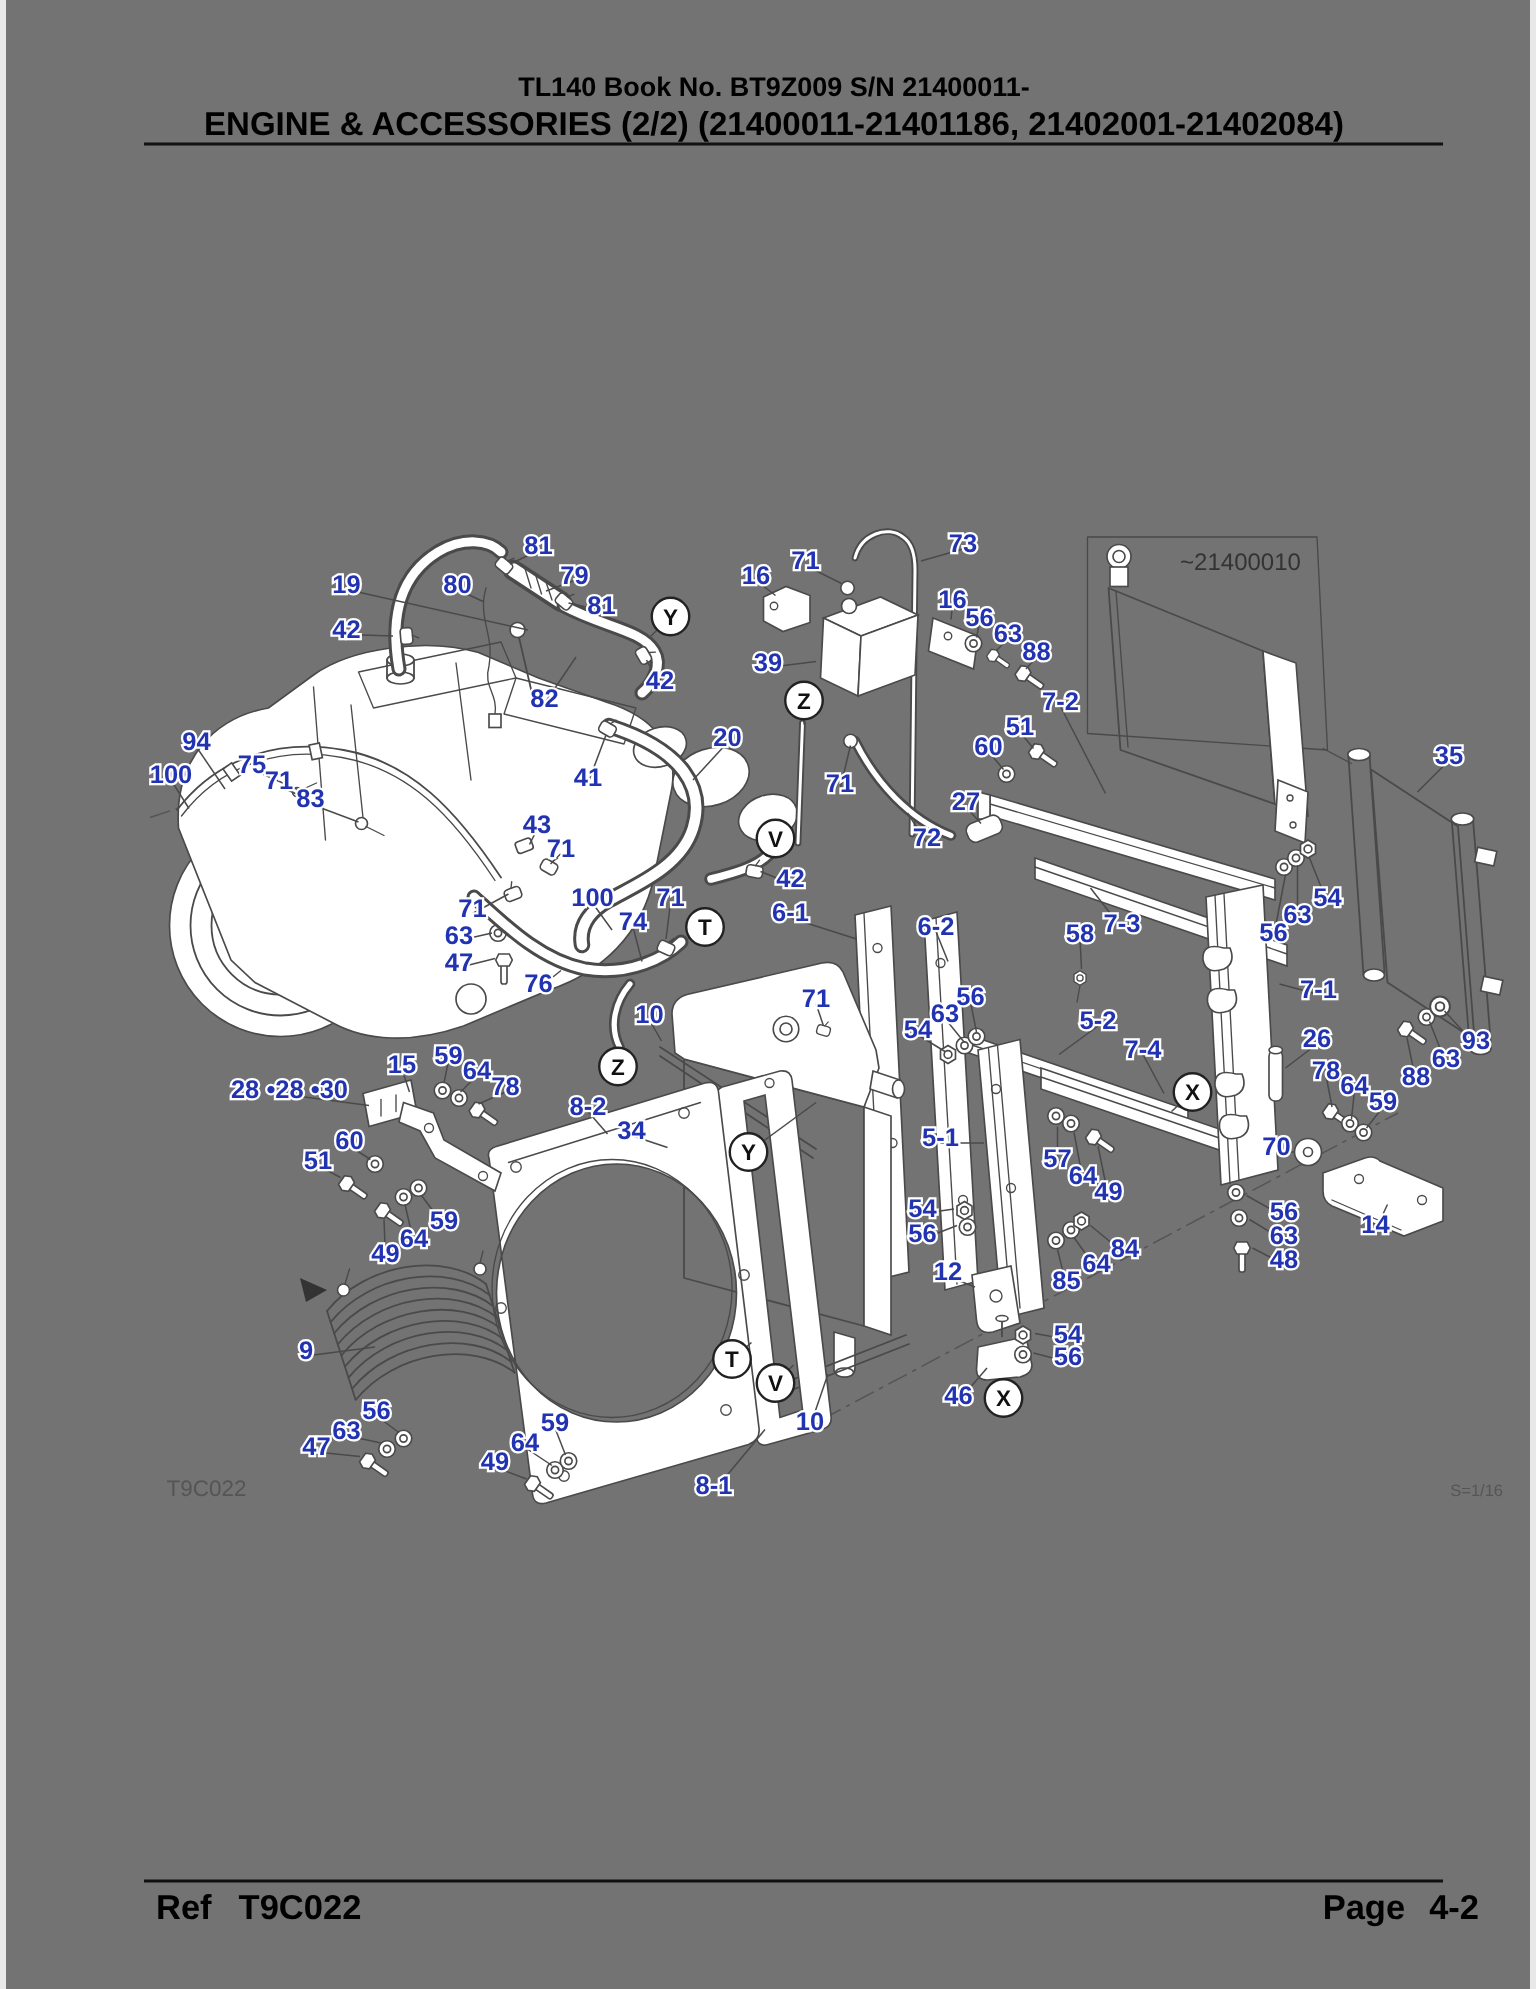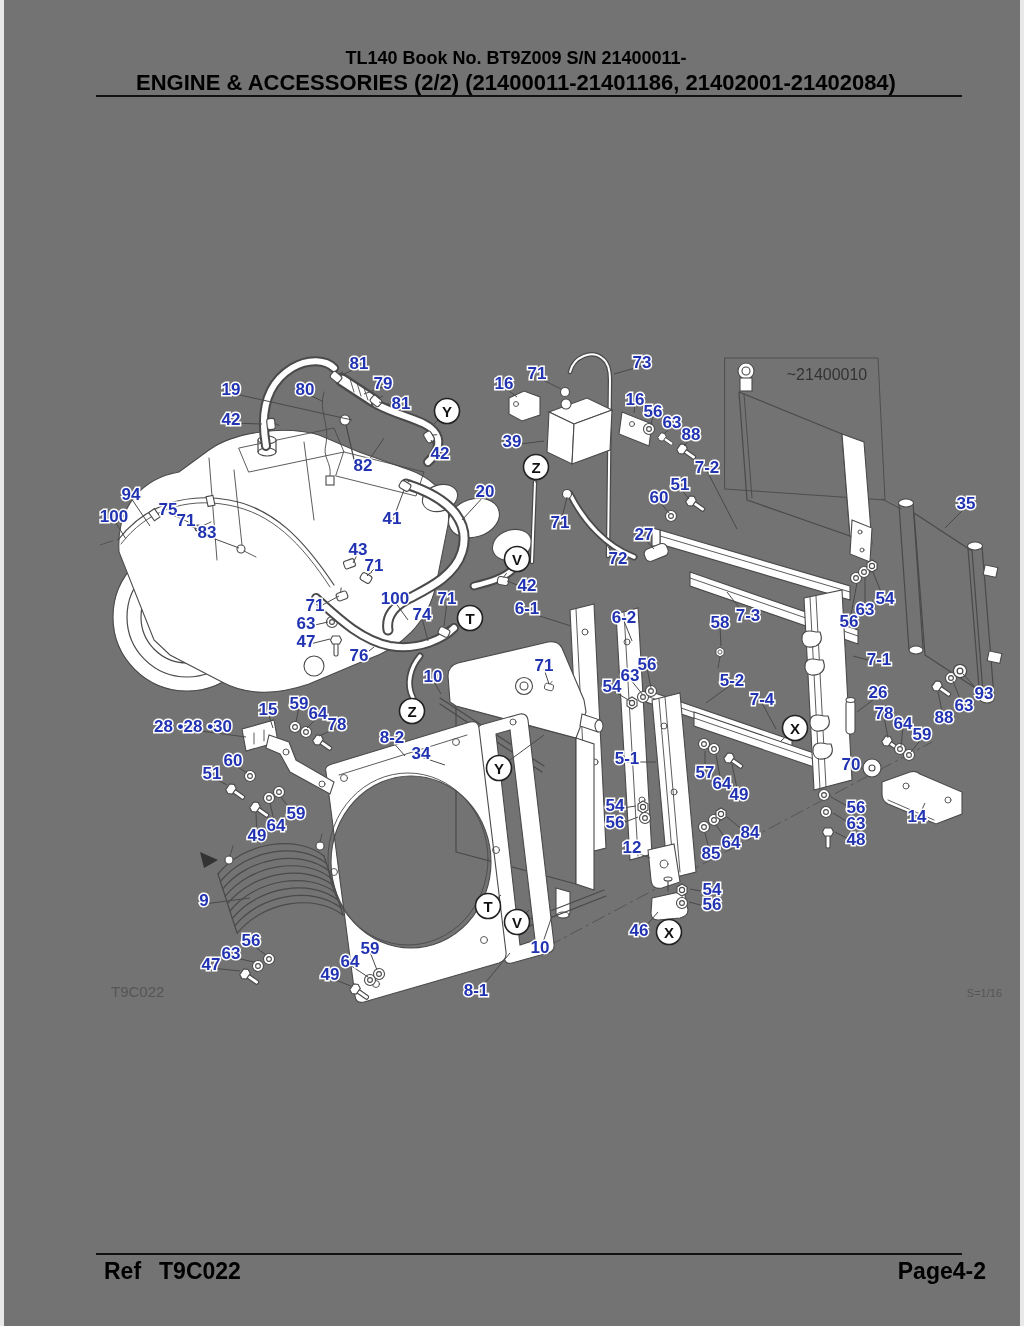--- a/index.html
+++ b/index.html
@@ -8,21 +8,21 @@
   .hdr{position:absolute;left:0;width:1024px;text-align:center;color:#000;font-weight:bold;}
   #hdr1{top:48px;font-size:18px;letter-spacing:0px;}
   #hdr2{top:70px;font-size:22px;}
   .rule{position:absolute;left:92px;width:866px;background:#111;}
   #rule-top{top:95px;height:2px;}
   #rule-bottom{top:1253px;height:2px;}
   .ftr{position:absolute;top:1258px;font-size:23px;font-weight:bold;color:#000;}
   #ftr-left{left:100px;}
   #ftr-left span{margin-right:18px;}
   #ftr-right{right:34px;}
-  #ftr-right span{}
+  #ftr-right span{margin-left:16px;}
   svg{position:absolute;top:0;left:0;}
   .ln{stroke:#4a4a4a;fill:none;stroke-width:1.2;stroke-linejoin:round;stroke-linecap:round;}
   .thin{stroke-width:0.9;}
   .to{stroke:#4a4a4a;fill:none;stroke-linecap:round;}
   .ti{stroke:#ffffff;fill:none;stroke-linecap:round;}
   .hw{stroke:#4a4a4a;fill:#ffffff;stroke-width:1.1;}
   .dashdot{stroke:#555;stroke-width:1;fill:none;stroke-dasharray:14 4 3 4;}
   .callout{font:700 17px "Liberation Sans",sans-serif;fill:#2233b2;text-anchor:middle;
            stroke:#fff;stroke-width:3px;paint-order:stroke;}
   .letter{font:700 15px "Liberation Sans",sans-serif;fill:#111;text-anchor:middle;}

